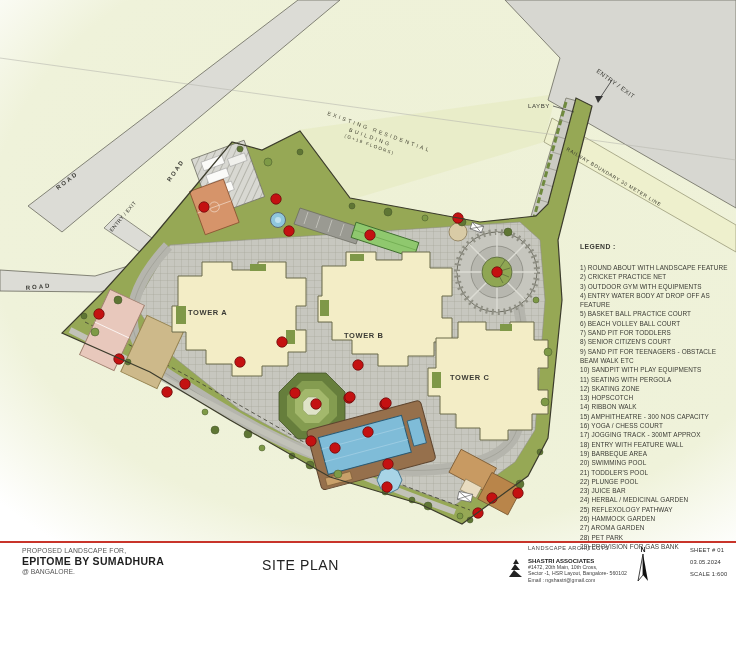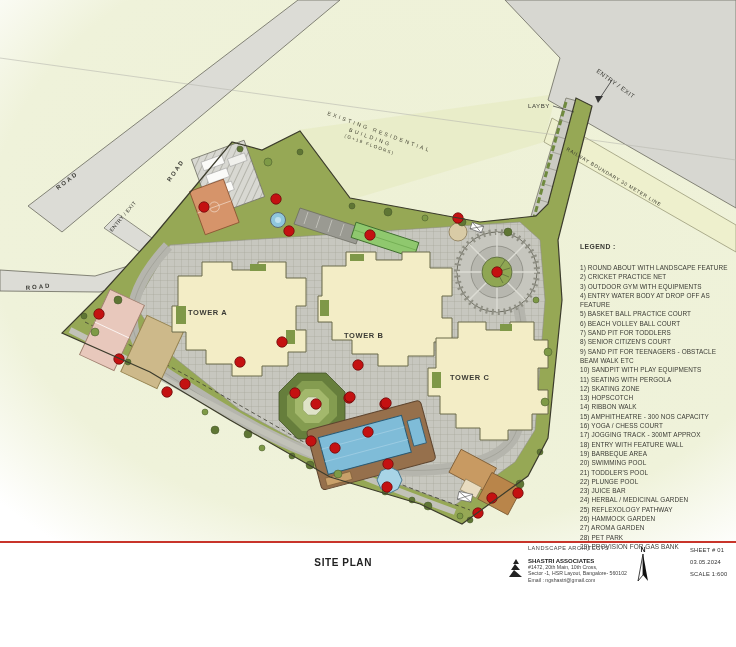--- a/index.html
+++ b/index.html
@@ -10,21 +10,21 @@
   
   #legend{left:580px;top:243px;width:152px;color:#3a3a34;}
   #legend .legend-title{font-size:6.8px;font-weight:bold;letter-spacing:.4px;margin-bottom:13px;}
   #legend .legend-item{font-size:6.4px;line-height:9.3px;letter-spacing:.1px;}
   
   #redline{left:0;top:541px;width:736px;height:2px;background:#c8342a;}
   #tb-left{left:22px;top:547px;color:#555;}
   #tb-left .lbl{font-size:6.8px;letter-spacing:.2px;}
   #tb-left .name{font-size:10.5px;font-weight:bold;color:#1e1e1e;letter-spacing:.3px;margin:1px 0;}
   #tb-left .loc{font-size:6.8px;}
-  #tb-center{left:262px;top:557px;width:110px;text-align:right;font-size:10px;font-weight:bold;color:#222;letter-spacing:.6px;}
+  #tb-center{left:262px;top:557px;width:110px;text-align:left;font-size:14px;font-weight:normal;color:#222;letter-spacing:.6px;}
   #tb-arch{left:528px;top:545px;width:150px;color:#444;}
   #tb-arch .type{font-size:5.6px;letter-spacing:.5px;margin-bottom:7px;}
   #tb-arch .firm{font-size:6px;font-weight:bold;color:#222;}
   #tb-arch .addr,#tb-arch .email{font-size:5.2px;line-height:6.4px;}
   #tb-logo{left:508px;top:558px;}
   #tb-north{left:630px;top:546px;width:26px;text-align:center;}
   #tb-north .n{font-size:7px;font-weight:bold;color:#222;}
   #tb-meta{left:690px;top:547px;color:#333;}
   #tb-meta div{font-size:5.8px;margin-bottom:6px;letter-spacing:.2px;}
 </style>
@@ -329,20 +329,25 @@
         <div class="legend-item">25) REFLEXOLOGY PATHWAY</div>
         <div class="legend-item">26) HAMMOCK GARDEN</div>
         <div class="legend-item">27) AROMA GARDEN</div>
         <div class="legend-item">28) PET PARK</div>
         <div class="legend-item">29) PROVISION FOR GAS BANK</div>
       </div>
   </div>
 
   <div id="redline" class="abs"></div>
 
+  <div id="tb-left" class="abs">
+    <div class="lbl">PROPOSED LANDSCAPE FOR,</div>
+    <div class="name">EPITOME BY SUMADHURA</div>
+    <div class="loc">@ BANGALORE.</div>
+  </div>
 
   <div id="tb-center" class="abs">SITE PLAN</div>
 
   <div id="tb-logo" class="abs">
     <svg width="16" height="20" viewBox="0 0 16 20">
       <polygon points="8,1 11,6 5,6" fill="#222"></polygon>
       <polygon points="7,6 12,12 3,12" fill="#222"></polygon>
       <polygon points="6,12 14,19 1,19" fill="#222"></polygon>
     </svg>
   </div>

